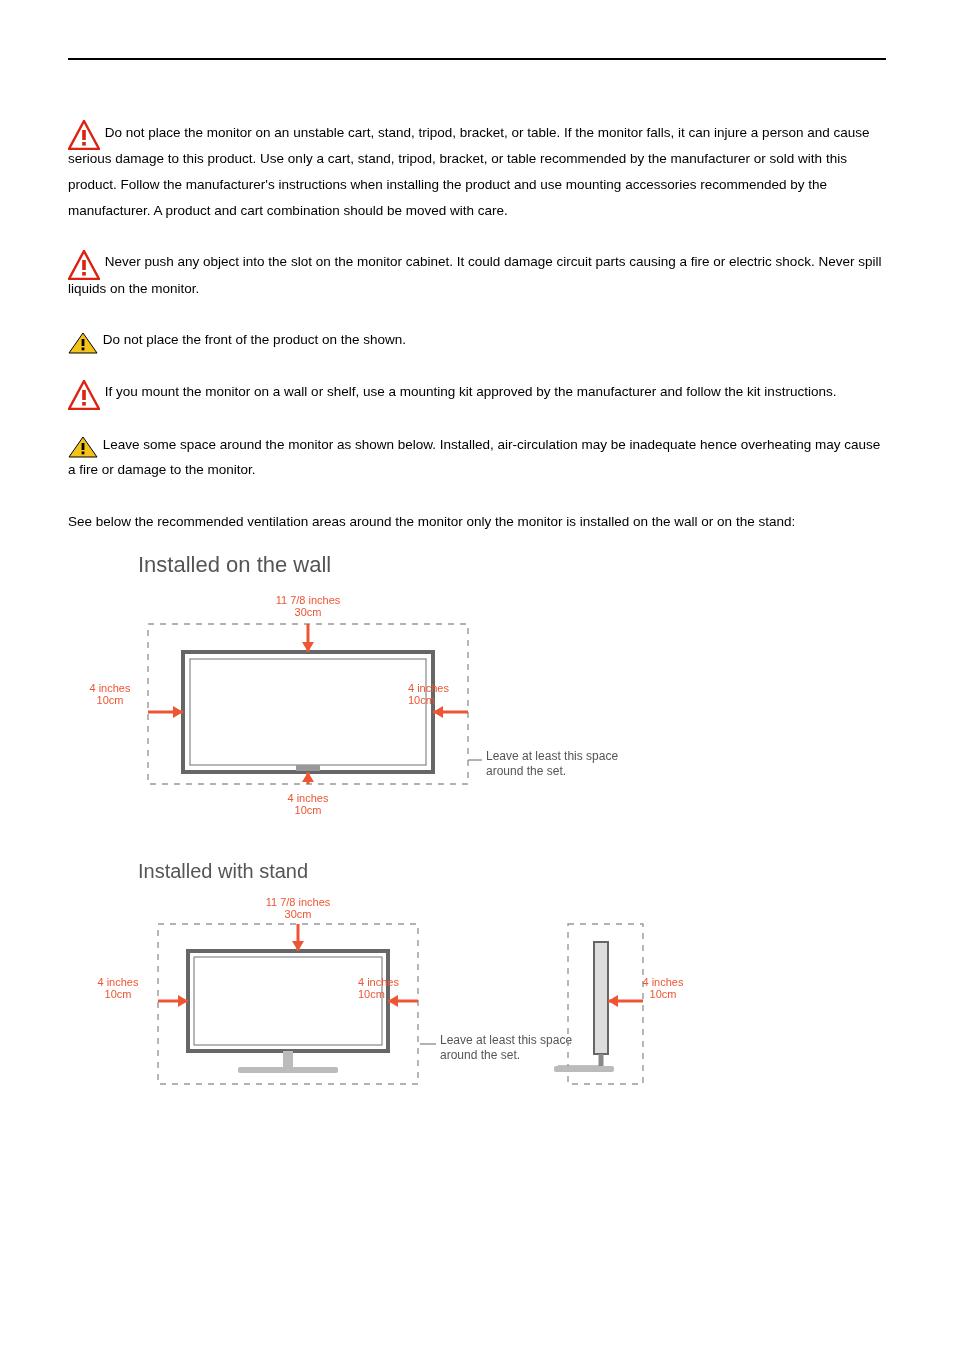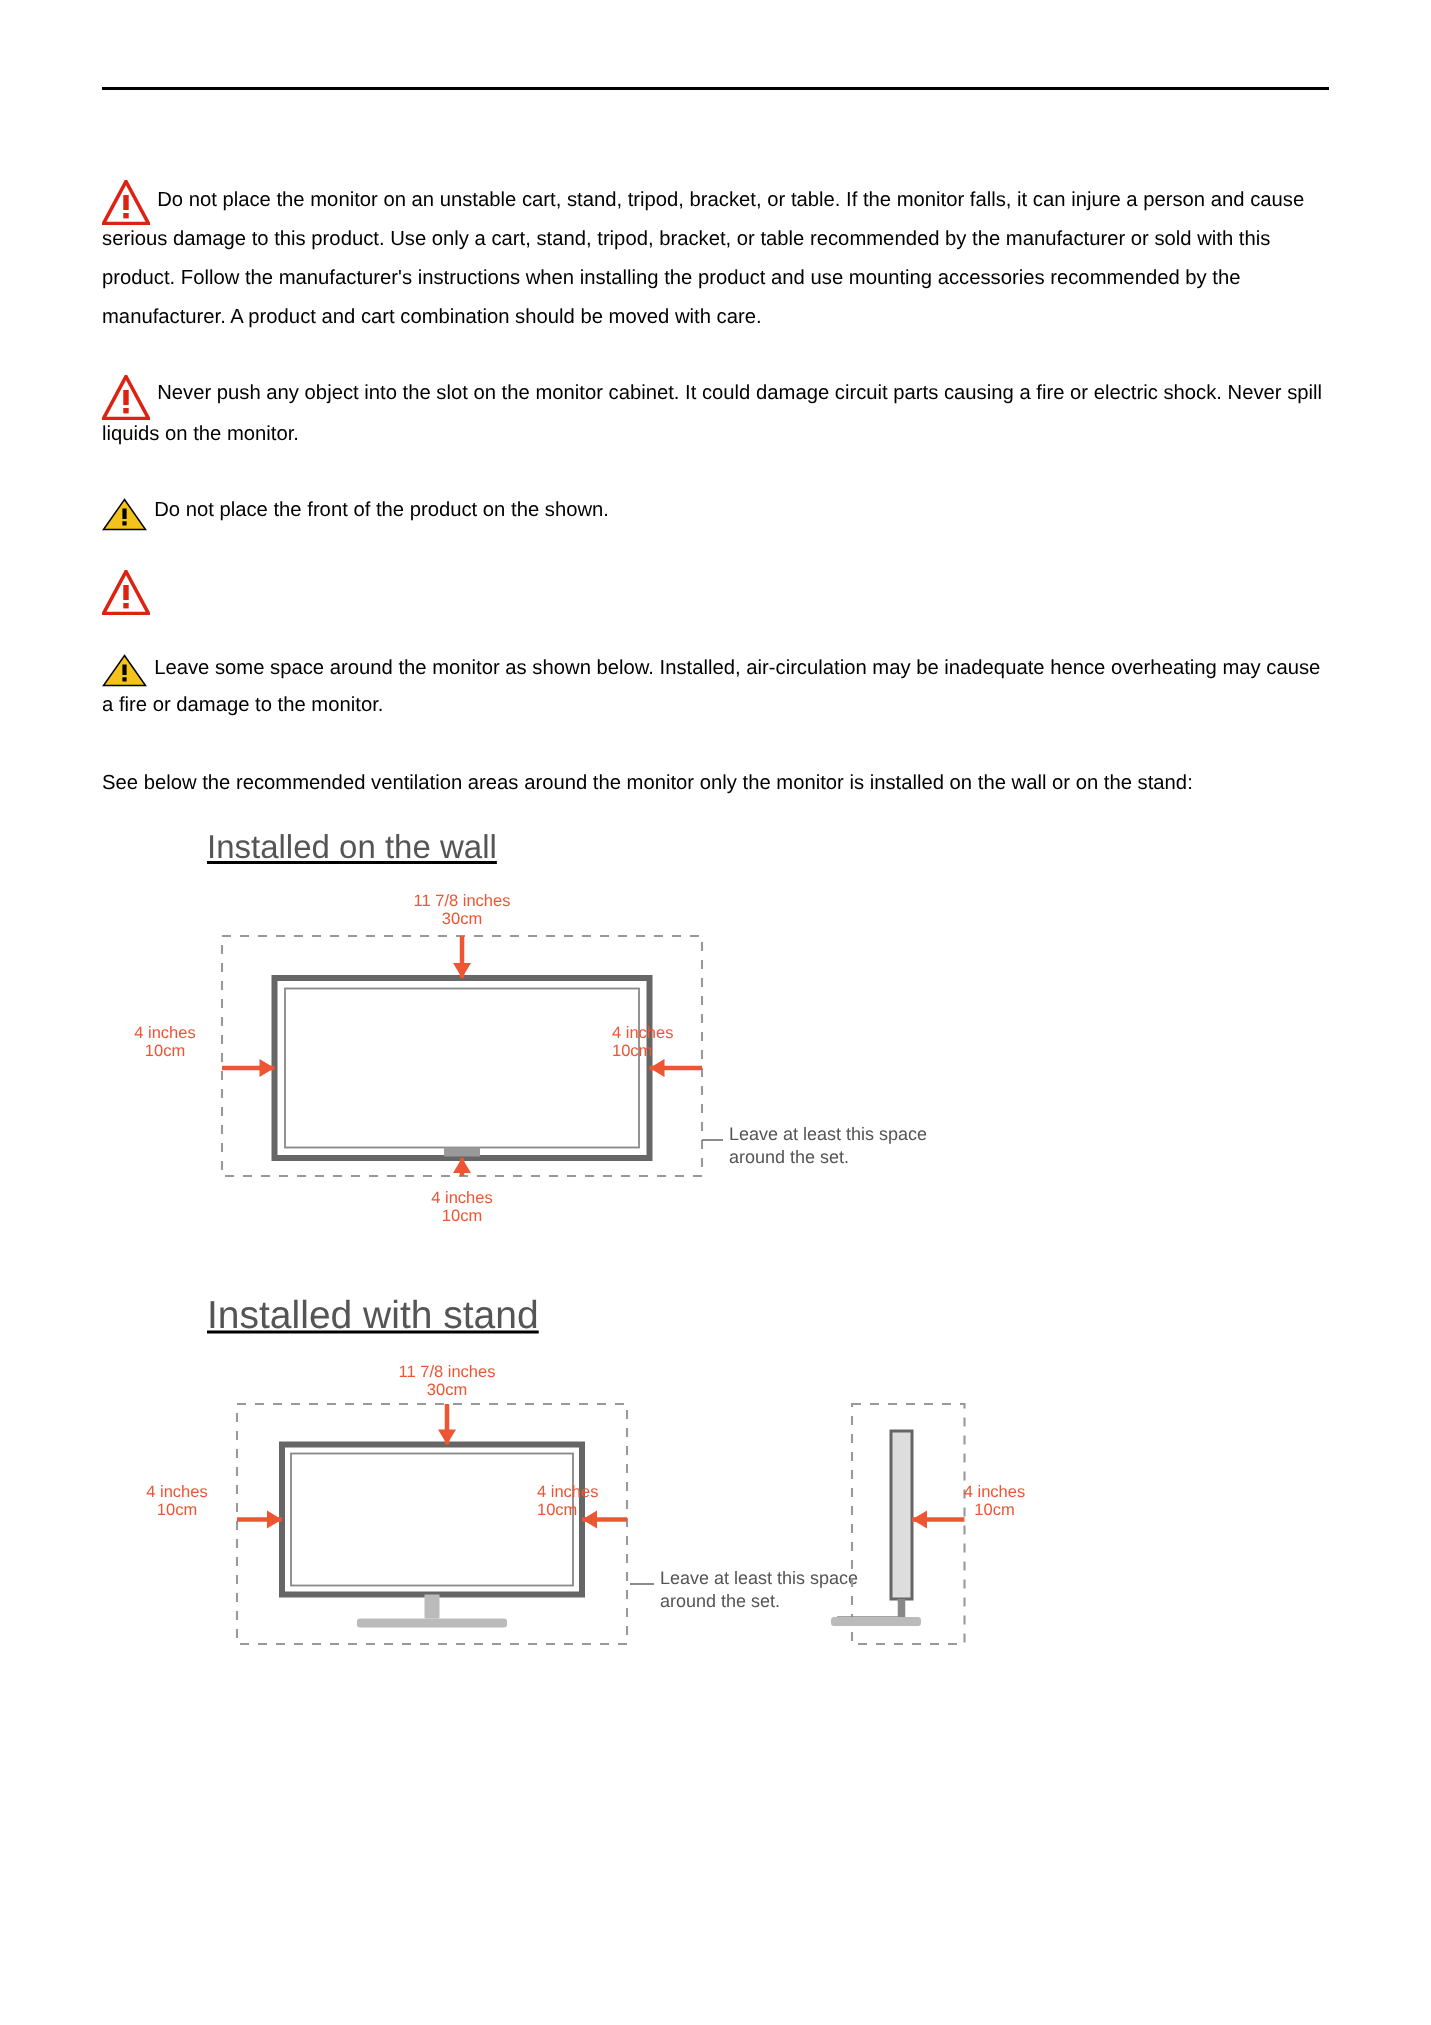--- a/index.html
+++ b/index.html
@@ -29,30 +29,29 @@
     margin-bottom: -4px;
   }
   .para {
     margin: 0 0 26px 0;
   }
   .intro-line {
     margin: 0 0 10px 0;
   }
   .diagram-wrap {
     margin-top: 5px;
-    text-decoration: underline;
   }
   .diag-title {
     font-size: 22px;
     color: #555;
     font-weight: 500;
     margin: 2px 0 6px 70px;
   }
   .diag-title2 {
-    font-size: 26px;
+    font-size: 20px;
     color: #555;
     font-weight: 500;
     margin: 30px 0 6px 70px;
   }
   svg { display: block; }
 </style>
 </head>
 <body>
 
 <hr class="header-rule">
@@ -83,20 +82,21 @@
   </svg>
   <span>Do not place the front of the product on the shown.</span>
 </p>
 
 <p class="para">
   <svg class="warn-big" width="32" height="30" viewBox="0 0 32 30">
     <polygon points="16,1 31,29 1,29" fill="#fff" stroke="#d21" stroke-width="2.4"></polygon>
     <rect x="14.2" y="10" width="3.6" height="10" fill="#d21"></rect>
     <rect x="14.2" y="22" width="3.6" height="3.6" fill="#d21"></rect>
   </svg>
+  <span>If you mount the monitor on a wall or shelf, use a mounting kit approved by the manufacturer and follow the kit instructions.</span>
 </p>
 
 <p class="para">
   <svg class="warn-small" width="30" height="22" viewBox="0 0 30 22">
     <polygon points="15,1 29,21 1,21" fill="#f3c21b" stroke="#000" stroke-width="1"></polygon>
     <rect x="13.6" y="7" width="2.8" height="7" fill="#000"></rect>
     <rect x="13.6" y="15.5" width="2.8" height="2.8" fill="#000"></rect>
   </svg>
   <span>Leave some space around the monitor as shown below. Installed, air-circulation may be inadequate hence overheating may cause a fire or damage to the monitor.</span>
 </p>

